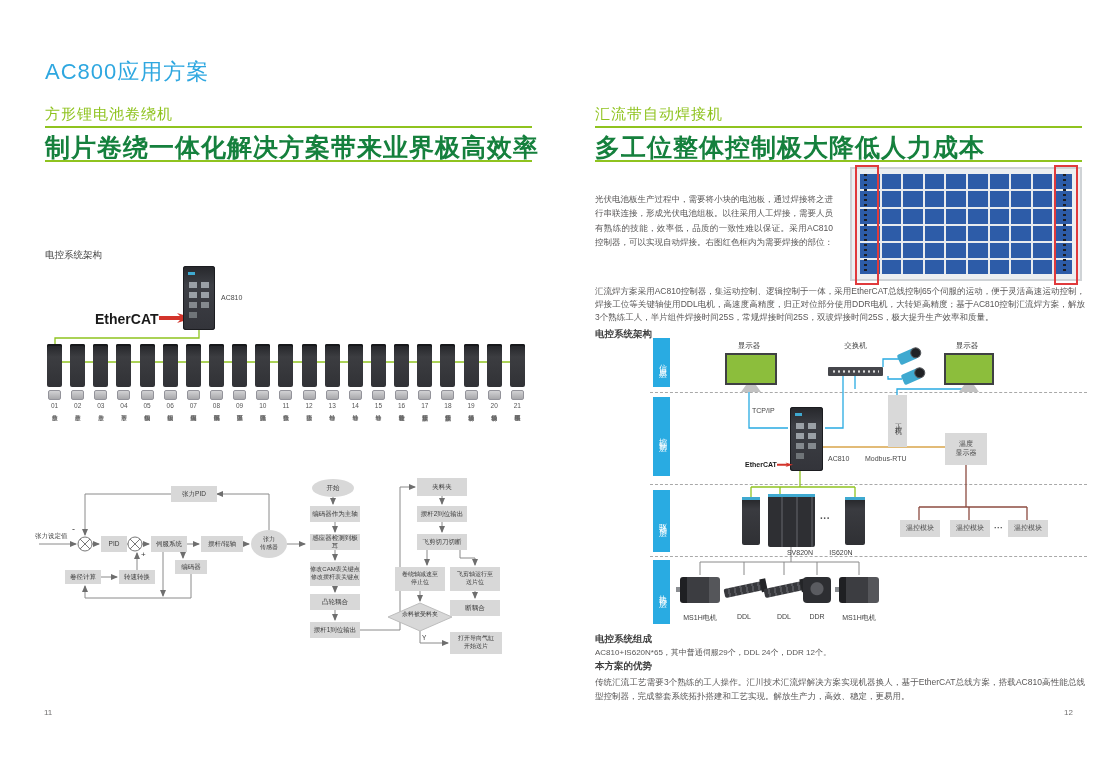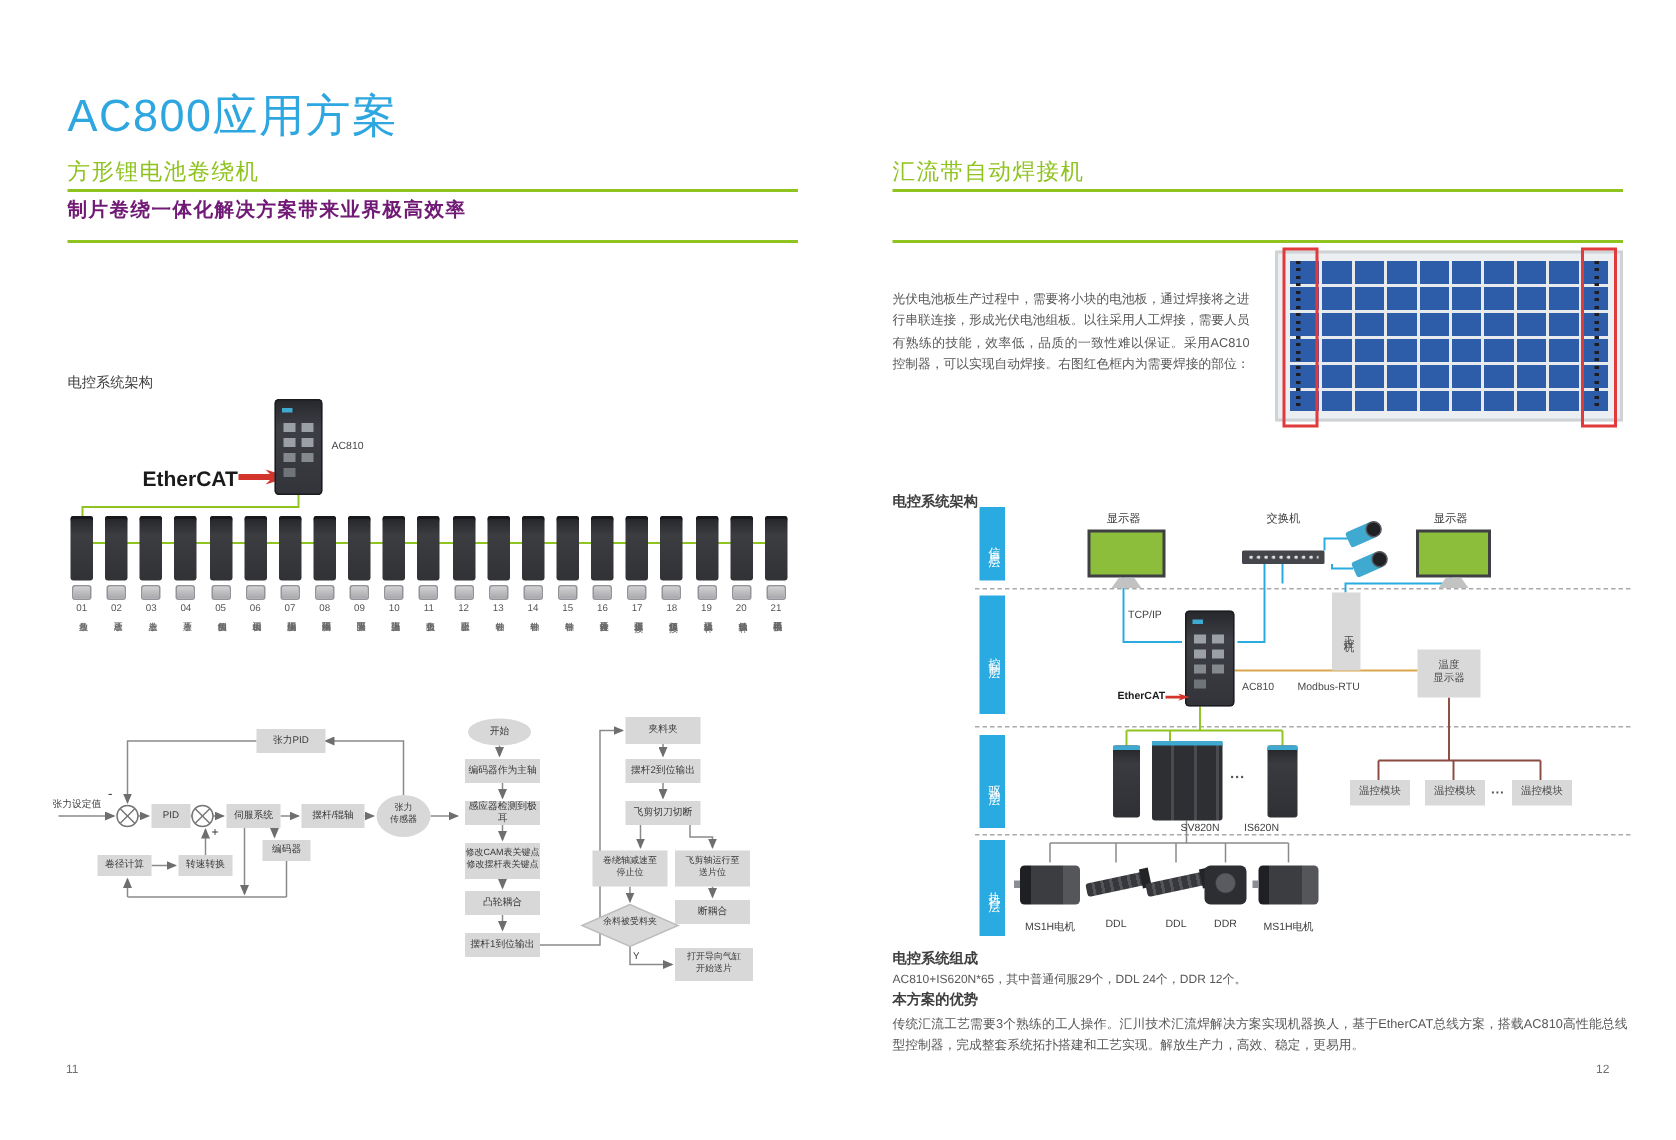--- a/index.html
+++ b/index.html
@@ -1,23 +1,23 @@
 <!DOCTYPE html>
 <html><head>
 <meta charset="utf-8">
 <style>
   html,body{margin:0;padding:0;background:#fff;}
   #stage{position:relative;width:1117px;height:760px;background:#fff;overflow:hidden;
          font-family:"Liberation Sans","DejaVu Sans",sans-serif;color:#3e3a39;}
   .abs{position:absolute;}
 
   
-  .page-title{font-size:30px;font-weight:500;color:#2EA7E0;letter-spacing:1px;}
+  .page-title{font-size:22px;font-weight:500;color:#2EA7E0;letter-spacing:1px;}
   .sect-label{font-size:15px;color:#8FC31F;letter-spacing:1px;}
-  .headline{font-size:13px;font-weight:700;color:#701a75;letter-spacing:1px;}
+  .headline{font-size:25px;font-weight:700;color:#15803d;letter-spacing:1px;}
   .grule{border-top:2px solid #8FC31F;height:0;}
   .bodytext{font-size:8.5px;color:#595757;line-height:1.55;text-align:justify;}
   .bodytext p{margin:0;}
   .minihead{font-size:9.5px;font-weight:600;color:#3f3f3f;}
   .smalltext{font-size:8px;color:#595757;}
   .pagenum{font-size:8px;color:#727171;}
 
   
   .flowbox{position:absolute;background:#d8d8d8;color:#3a3a3a;font-size:6.5px;line-height:1.3;
            display:flex;align-items:center;justify-content:center;text-align:center;white-space:pre-line;}
@@ -358,32 +358,34 @@
     <div class="flowbox" style="left:160px;top:130px;width:50px;height:16px;">断耦合</div>
     <div class="flowbox" style="left:160px;top:162px;width:52px;height:22px;font-size:6px;">打开导向气缸
 开始送片</div>
     <div class="flowlabel" style="left:132px;top:164px;">Y</div>
   </div>
 
   <div class="abs pagenum" style="left:44px;top:708px;">11</div>
 
   <div class="abs sect-label" style="left:595px;top:105px;">汇流带自动焊接机</div>
   <div class="abs grule" style="left:595px;top:126px;width:487px;"></div>
+  <div class="abs headline" style="left:595px;top:131px;">多工位整体控制极大降低人力成本</div>
   <div class="abs grule" style="left:595px;top:160px;width:487px;"></div>
 
   <div class="abs bodytext" style="left:595px;top:172px;width:238px;line-height:1.7;margin-top:20px;">光伏电池板生产过程中，需要将小块的电池板，通过焊接将之进行串联连接，形成光伏电池组板。以往采用人工焊接，需要人员有熟练的技能，效率低，品质的一致性难以保证。采用AC810控制器，可以实现自动焊接。右图红色框内为需要焊接的部位：</div>
 
   <div id="panel" class="abs">
     <div class="cells"></div>
     <div class="bus" style="left:12px;"></div>
     <div class="bus" style="right:14px;"></div>
     <div class="redbox" style="left:3px;top:-4px;width:20px;height:116px;"></div>
     <div class="redbox" style="right:2px;top:-4px;width:20px;height:116px;"></div>
   </div>
 
+  <div class="abs bodytext" style="left:595px;top:285px;width:490px;">汇流焊方案采用AC810控制器，集运动控制、逻辑控制于一体，采用EtherCAT总线控制65个伺服的运动，便于灵活高速运动控制，焊接工位等关键轴使用DDL电机，高速度高精度，归正对位部分使用DDR电机，大转矩高精度；基于AC810控制汇流焊方案，解放3个熟练工人，半片组件焊接时间25S，常规焊接时间25S，双玻焊接时间25S，极大提升生产效率和质量。</div>
   <div class="abs minihead" style="left:595px;top:328px;">电控系统架构</div>
 
   <div class="abs" style="left:650px;top:337px;width:440px;height:295px;">
     <div class="layerbar" style="top:1px;height:49px;">
         <span>信息层</span>
       </div>
     <div class="layerbar" style="top:60px;height:79px;">
         <span>控制层</span>
       </div>
     <div class="layerbar" style="top:153px;height:62px;">

